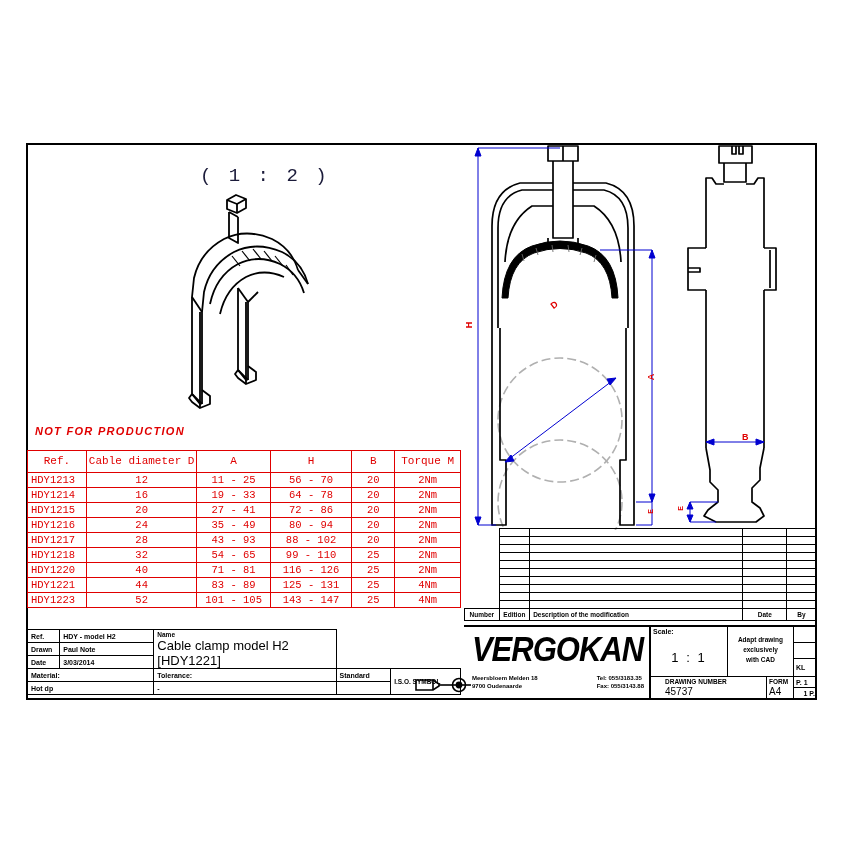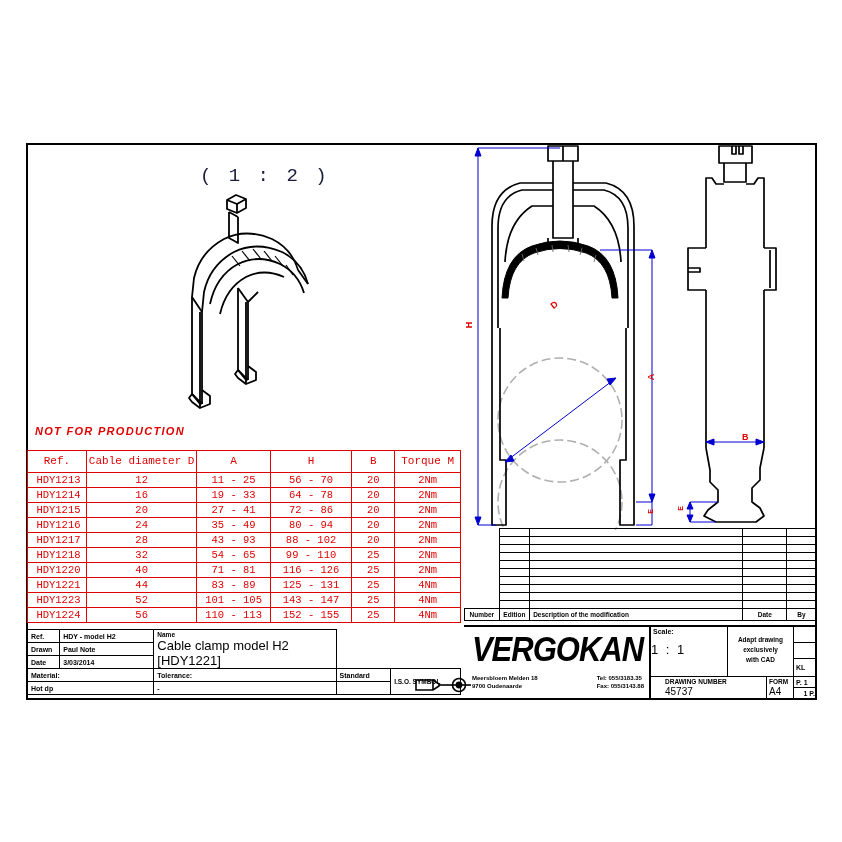--- a/index.html
+++ b/index.html
@@ -72,21 +72,21 @@
     height: 14px;
     line-height: 14px;
     white-space: nowrap;
   }
   .datatable th {
     height: 21px;
     line-height: 21px;
     font-weight: normal;
     font-size: 11px;
   }
-  .datatable td.refcell { text-align: center; padding-left: 3px; }
+  .datatable td.refcell { text-align: left; padding-left: 3px; }
   .col-ref   { width: 56px; }
   .col-diam  { width: 110px; }
   .col-a     { width: 74px; }
   .col-h     { width: 83px; }
   .col-b     { width: 45px; }
   .col-t     { width: 66px; }
 
   
   .tb-left {
     position: absolute;
@@ -195,21 +195,21 @@
     left: 187px;
     top: 0;
     width: 77px;
     height: 52px;
     border-top: 2px solid #000;
     border-right: 1px solid #000;
     border-bottom: 1px solid #000;
     box-sizing: border-box;
   }
   .scalebox .lbl { font-size: 7px; font-weight: bold; padding: 1px 2px; }
-  .scalebox .val { text-align: left; font-size: 13px; margin-top: 6px; letter-spacing: 2px; }
+  .scalebox .val { text-align: center; font-size: 13px; margin-top: 14px; letter-spacing: 2px; }
 
   .adaptbox {
     position: absolute;
     left: 264px;
     top: 0;
     width: 66px;
     height: 52px;
     border-top: 2px solid #000;
     border-right: 1px solid #000;
     border-bottom: 1px solid #000;
@@ -521,28 +521,20 @@
           <td class="col-a">83 - 89</td>
           <td class="col-h">125 - 131</td>
           <td class="col-b">25</td>
           <td class="col-t">4Nm</td>
         </tr>
         <tr>
           <td class="col-ref refcell">HDY1223</td>
           <td class="col-diam">52</td>
           <td class="col-a">101 - 105</td>
           <td class="col-h">143 - 147</td>
-          <td class="col-b">25</td>
-          <td class="col-t">4Nm</td>
-        </tr>
-        <tr>
-          <td class="col-ref refcell">HDY1224</td>
-          <td class="col-diam">56</td>
-          <td class="col-a">110 - 113</td>
-          <td class="col-h">152 - 155</td>
           <td class="col-b">25</td>
           <td class="col-t">4Nm</td>
         </tr>
       </tbody>
   </table>
 
   <div class="tb-left">
     <table>
       <tbody>
           <tr>

